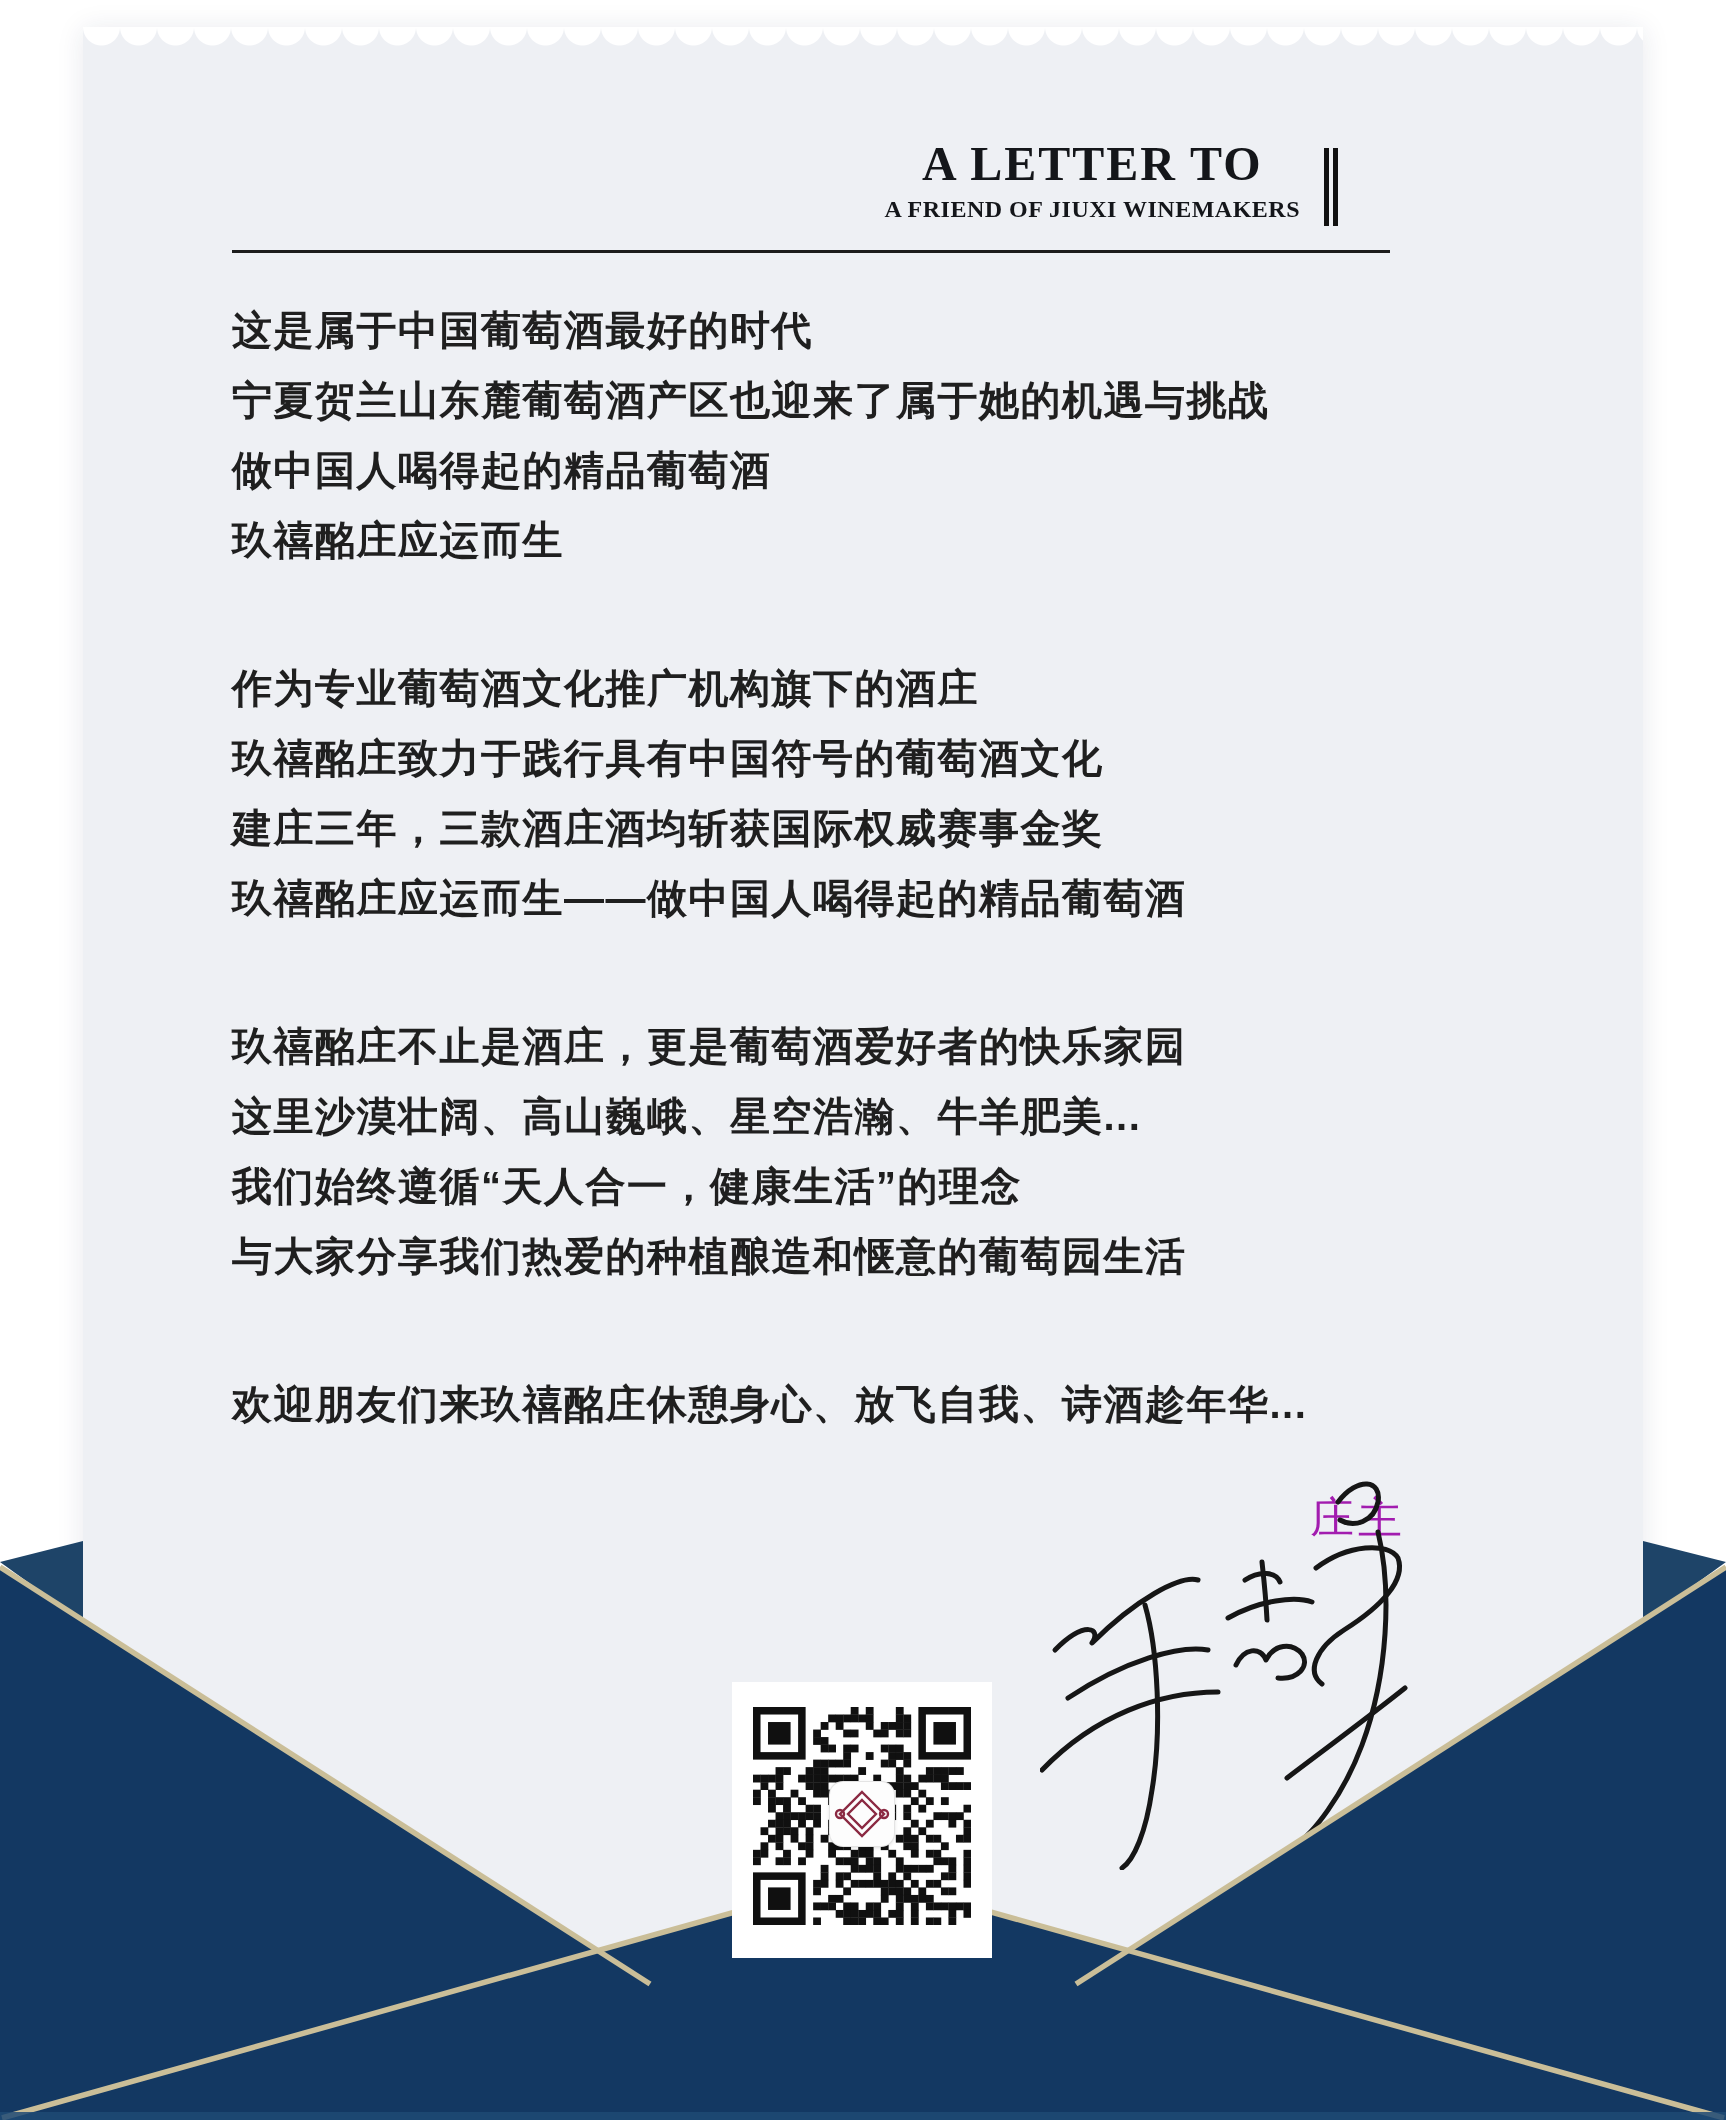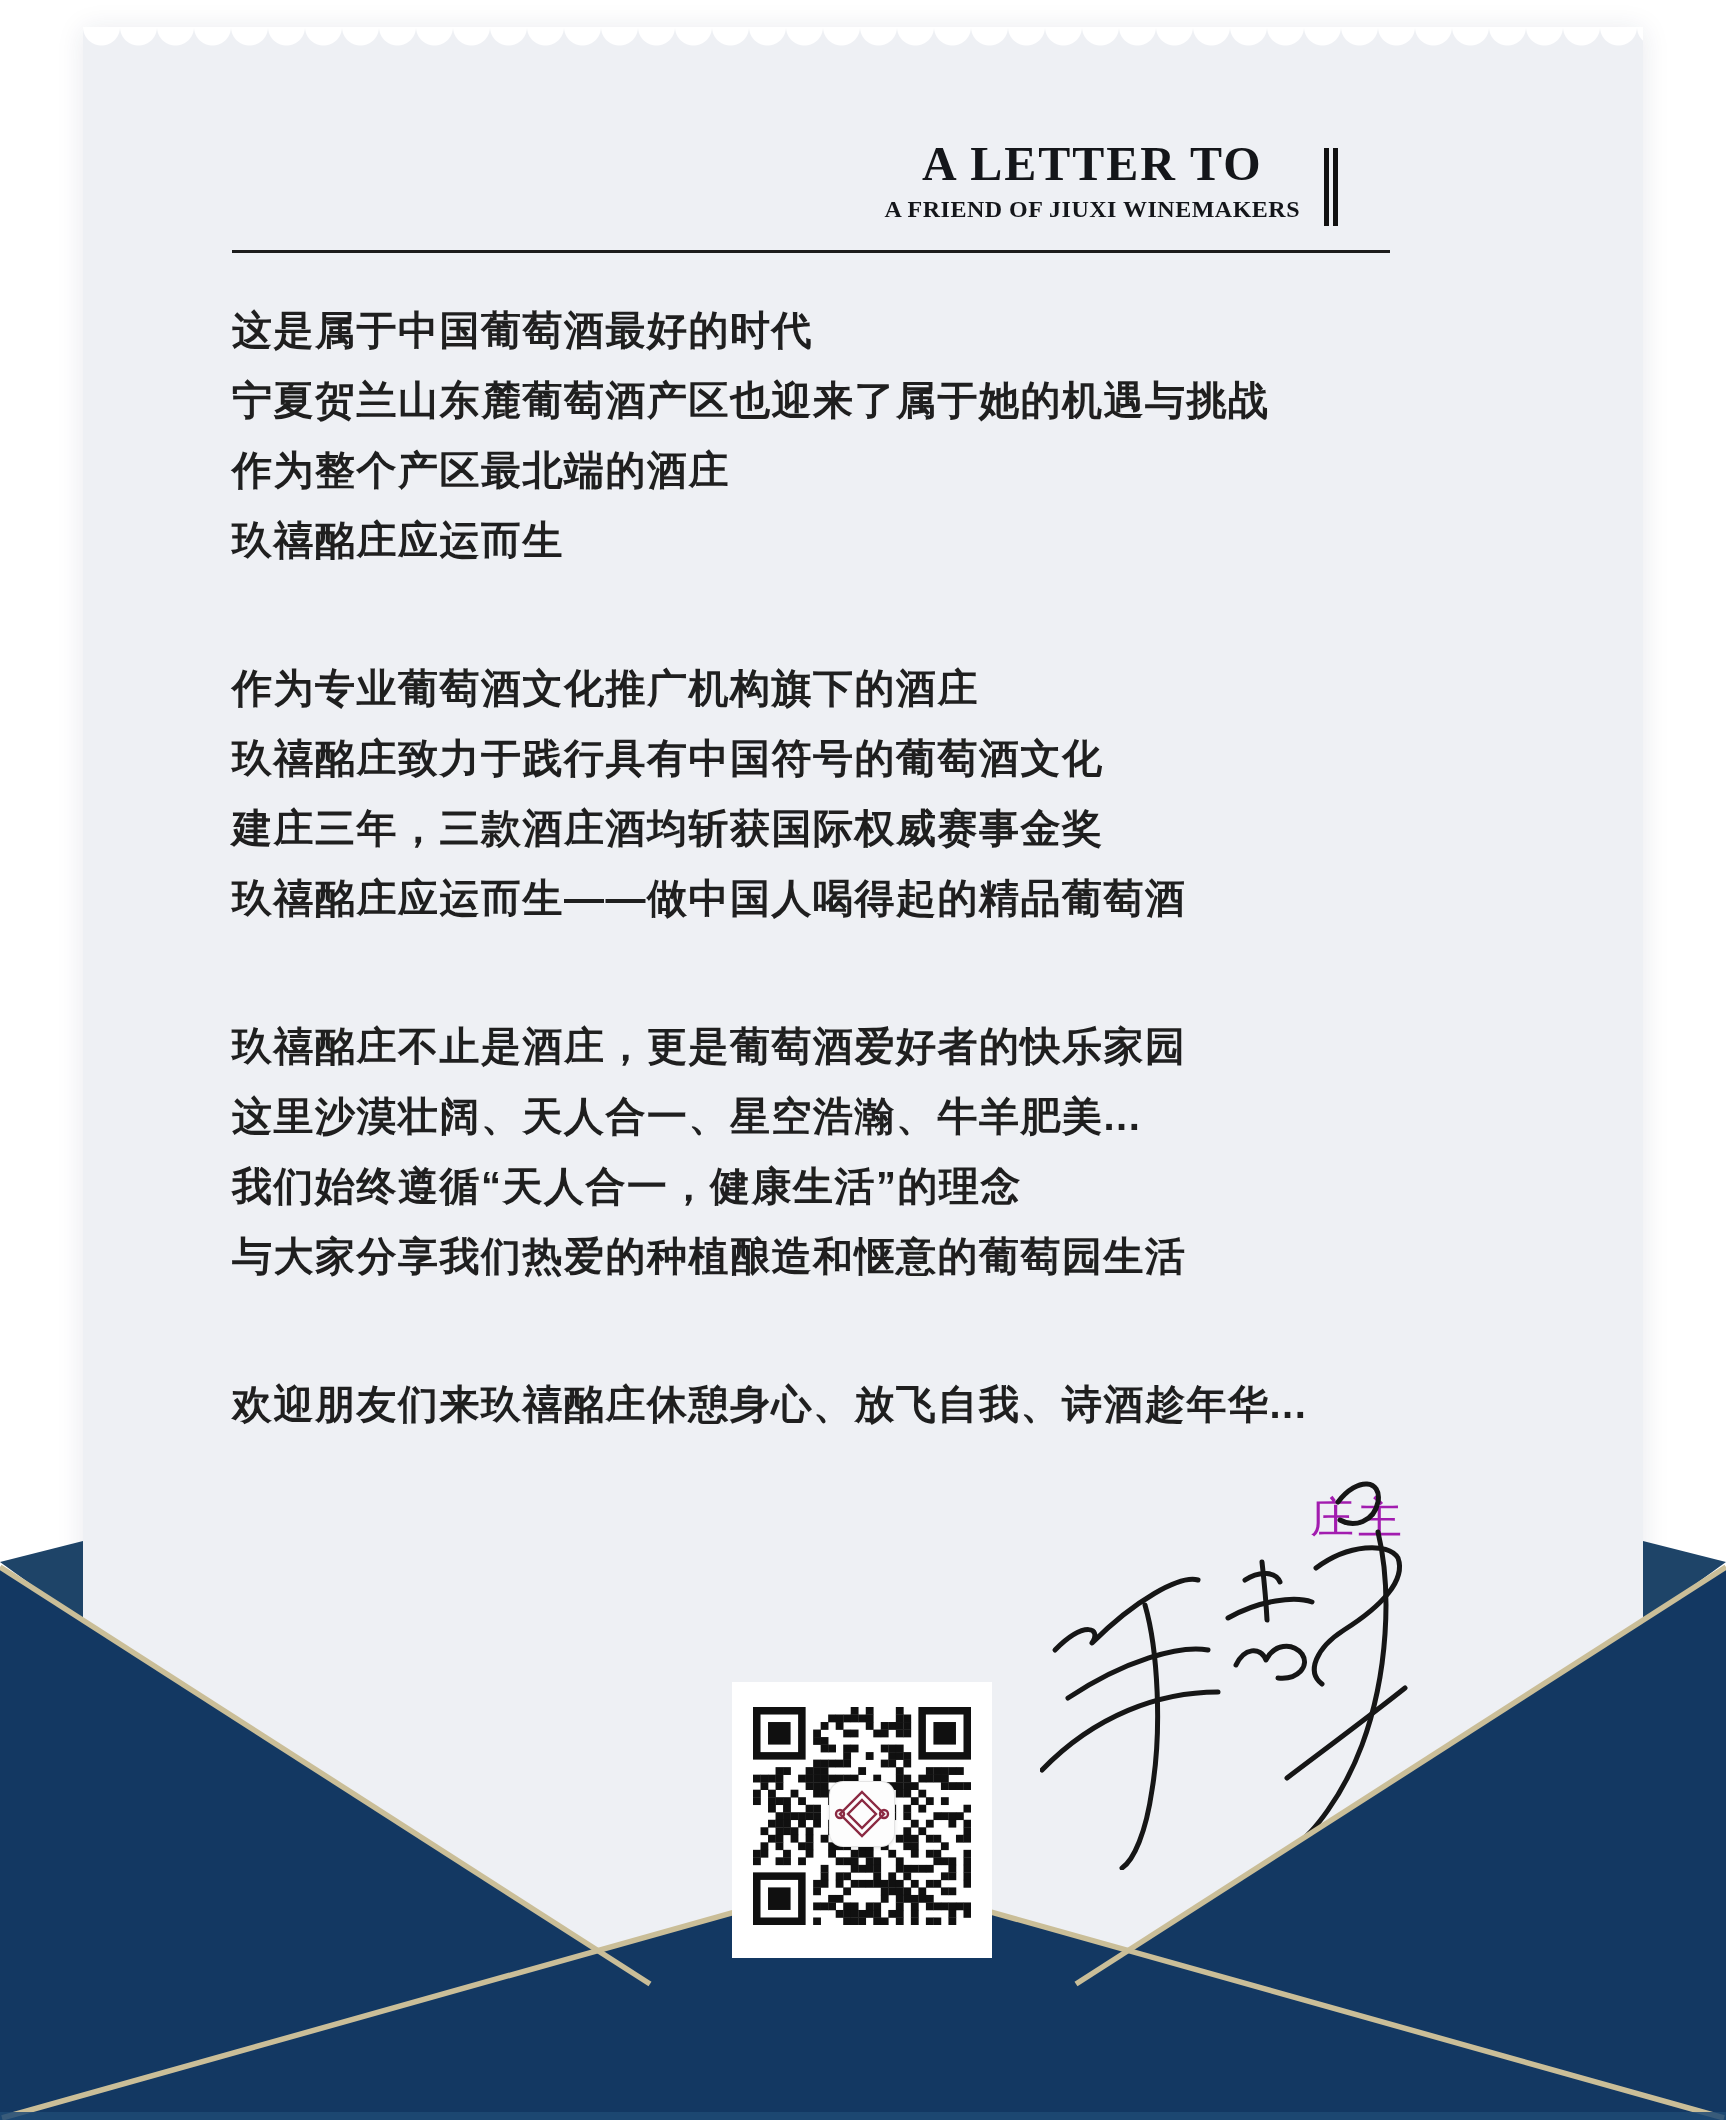--- a/index.html
+++ b/index.html
@@ -53,32 +53,32 @@
     <div class="header-bars">
         <span></span>
         <span></span>
       </div>
     <div class="divider"></div>
 
     <div class="body-text">
       <div class="para">
         <div class="line">这是属于中国葡萄酒最好的时代</div>
         <div class="line">宁夏贺兰山东麓葡萄酒产区也迎来了属于她的机遇与挑战</div>
-        <div class="line">作为整个产区最北端的酒庄</div>
+        <div class="line">做中国人喝得起的精品葡萄酒</div>
         <div class="line">玖禧酩庄应运而生</div>
       </div>
       <div class="para">
         <div class="line">作为专业葡萄酒文化推广机构旗下的酒庄</div>
         <div class="line">玖禧酩庄致力于践行具有中国符号的葡萄酒文化</div>
         <div class="line">建庄三年，三款酒庄酒均斩获国际权威赛事金奖</div>
         <div class="line">玖禧酩庄应运而生——做中国人喝得起的精品葡萄酒</div>
       </div>
       <div class="para">
         <div class="line">玖禧酩庄不止是酒庄，更是葡萄酒爱好者的快乐家园</div>
-        <div class="line">这里沙漠壮阔、天人合一、星空浩瀚、牛羊肥美...</div>
+        <div class="line">这里沙漠壮阔、高山巍峨、星空浩瀚、牛羊肥美...</div>
         <div class="line">我们始终遵循“天人合一，健康生活”的理念</div>
         <div class="line">与大家分享我们热爱的种植酿造和惬意的葡萄园生活</div>
       </div>
       <div class="para">
         <div class="line">欢迎朋友们来玖禧酩庄休憩身心、放飞自我、诗酒趁年华...</div>
       </div>
     </div>
 
     <div class="signoff">庄主</div>
 

